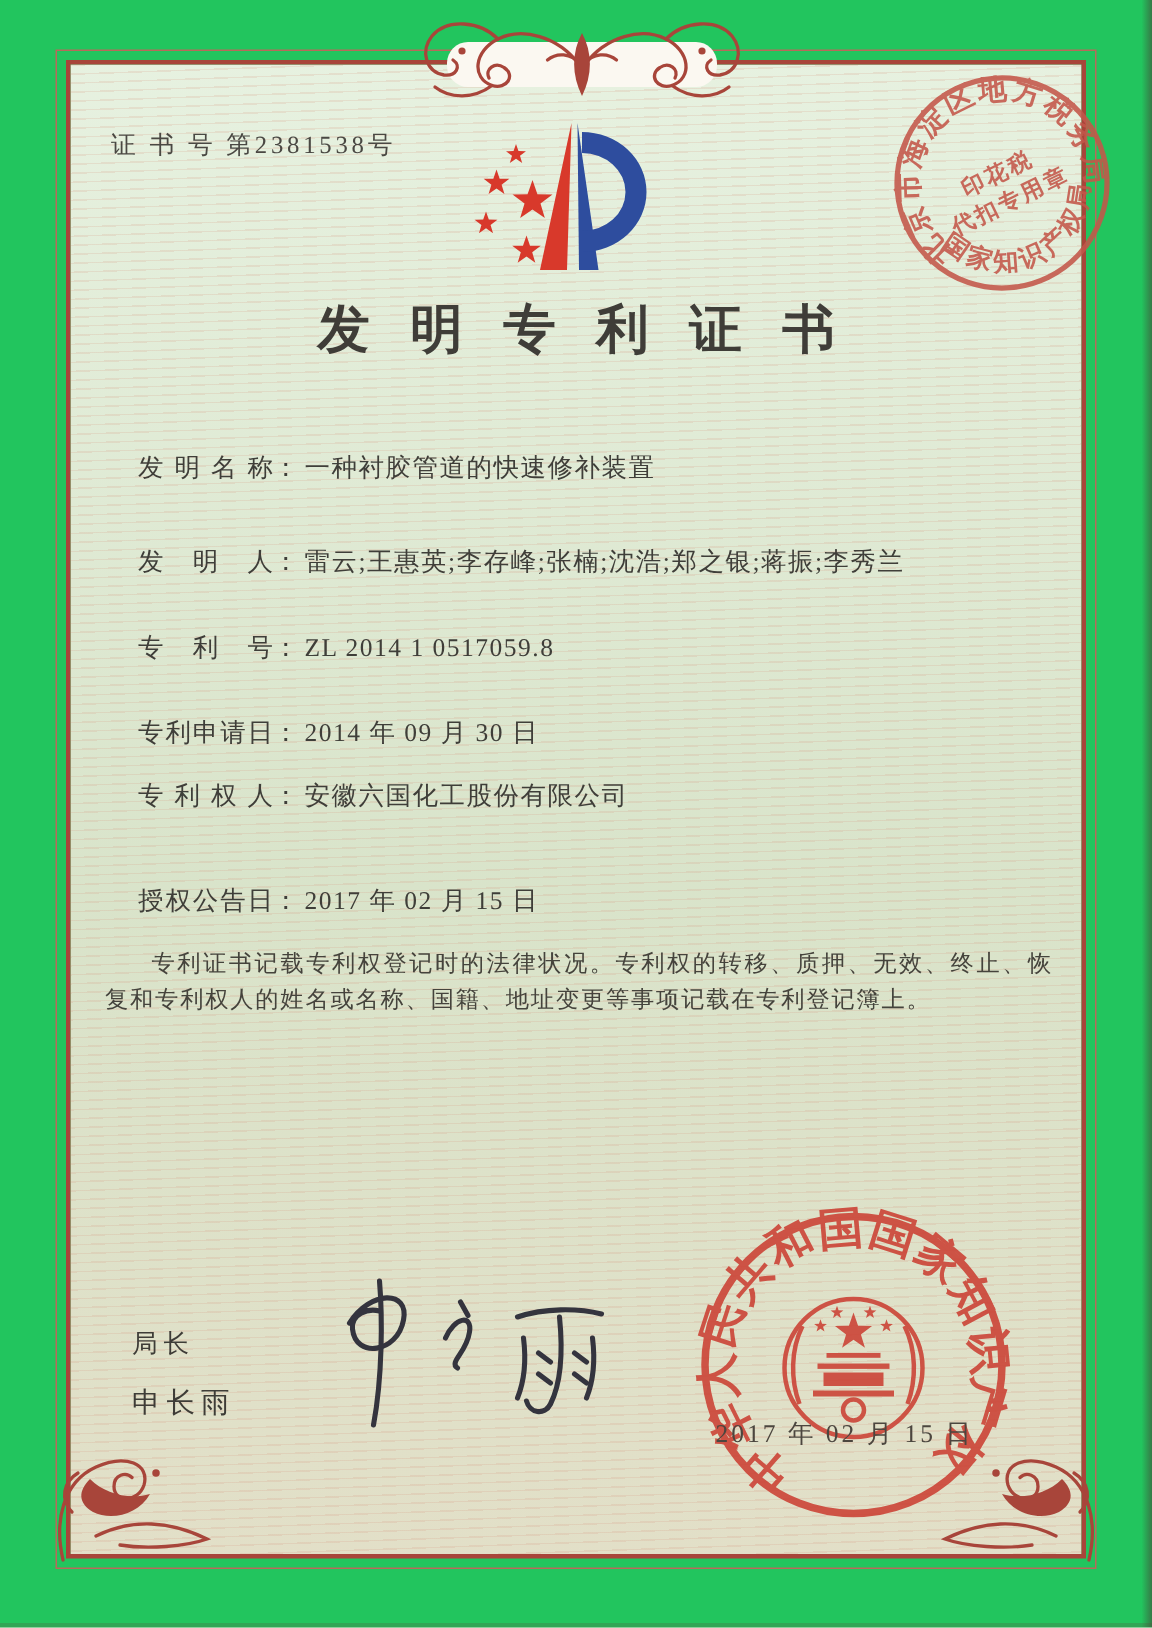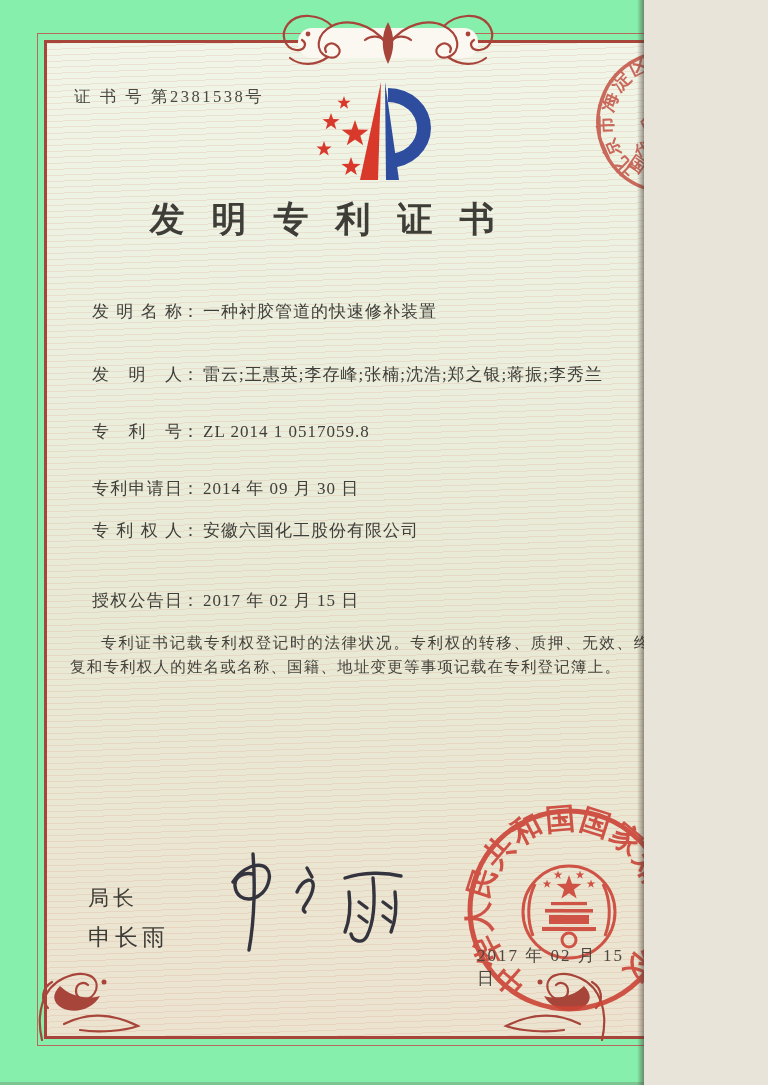--- a/index.html
+++ b/index.html
@@ -6,22 +6,22 @@
     --border-red:#a8453a;
     --seal-red:#cc4437;
     --stamp-red:#c4574a;
     --logo-red:#d8392b;
     --logo-blue:#2e4d9e;
     --ink:#3c3a35;
   }
   *{margin:0;padding:0;box-sizing:border-box;}
   html,body{background:#e8e4da;}
   .page{
-    position:relative;width:644px;height:1085px;overflow:hidden;
-    background:#86efac;
+    position:relative;width:768px;height:1085px;overflow:hidden;
+    background:#22c55e;
     font-family:"Liberation Serif","DejaVu Serif",serif;
     color:var(--ink);
   }
   
   .frame-outer{
     position:absolute;left:37px;top:33px;width:694px;height:1013px;
     border:1px solid #b9695b;
   }
   .frame-inner{
     position:absolute;left:44px;top:40px;width:680px;height:999px;
@@ -53,22 +53,22 @@
   .field-row:nth-child(5){top:219px;}
   .field-row:nth-child(6){top:289px;}
   .flabel{display:inline-block;width:90px;text-align:justify;text-align-last:justify;vertical-align:bottom;}
   .fvalue{margin-left:4px;letter-spacing:1px;}
   .body-paragraphs{position:absolute;left:70px;top:631px;width:632px;}
   .body-paragraphs p{
     font-size:15.5px;line-height:23.8px;text-indent:2em;text-align:justify;
     letter-spacing:1.2px;color:#45433c;
   }
   
-  .officer-title{position:absolute;left:88px;top:884px;font-size:21px;letter-spacing:4px;color:#3e3c37;}
-  .officer-name{position:absolute;left:88px;top:922px;font-size:23px;letter-spacing:4px;color:#3e3c37;}
+  .officer-title{position:absolute;left:88px;top:884px;font-size:17px;letter-spacing:4px;color:#3e3c37;}
+  .officer-name{position:absolute;left:88px;top:922px;font-size:19px;letter-spacing:4px;color:#3e3c37;}
   .signature{position:absolute;left:195px;top:848px;}
   .signature path{fill:none;stroke:#34343e;stroke-width:3.4;stroke-linecap:round;stroke-linejoin:round;}
   .seal{position:absolute;left:463px;top:804px;opacity:0.9;}
   .seal .ring{fill:none;stroke:var(--seal-red);stroke-width:5;}
   .seal .emblem-stroke{fill:none;stroke:var(--seal-red);stroke-width:3;}
   .seal .emblem-fill{fill:var(--seal-red);}
   .seal-arc-text{
     fill:var(--seal-red);font-size:30px;font-weight:bold;letter-spacing:1.5px;
     font-family:"Liberation Sans","DejaVu Sans",sans-serif;
   }

